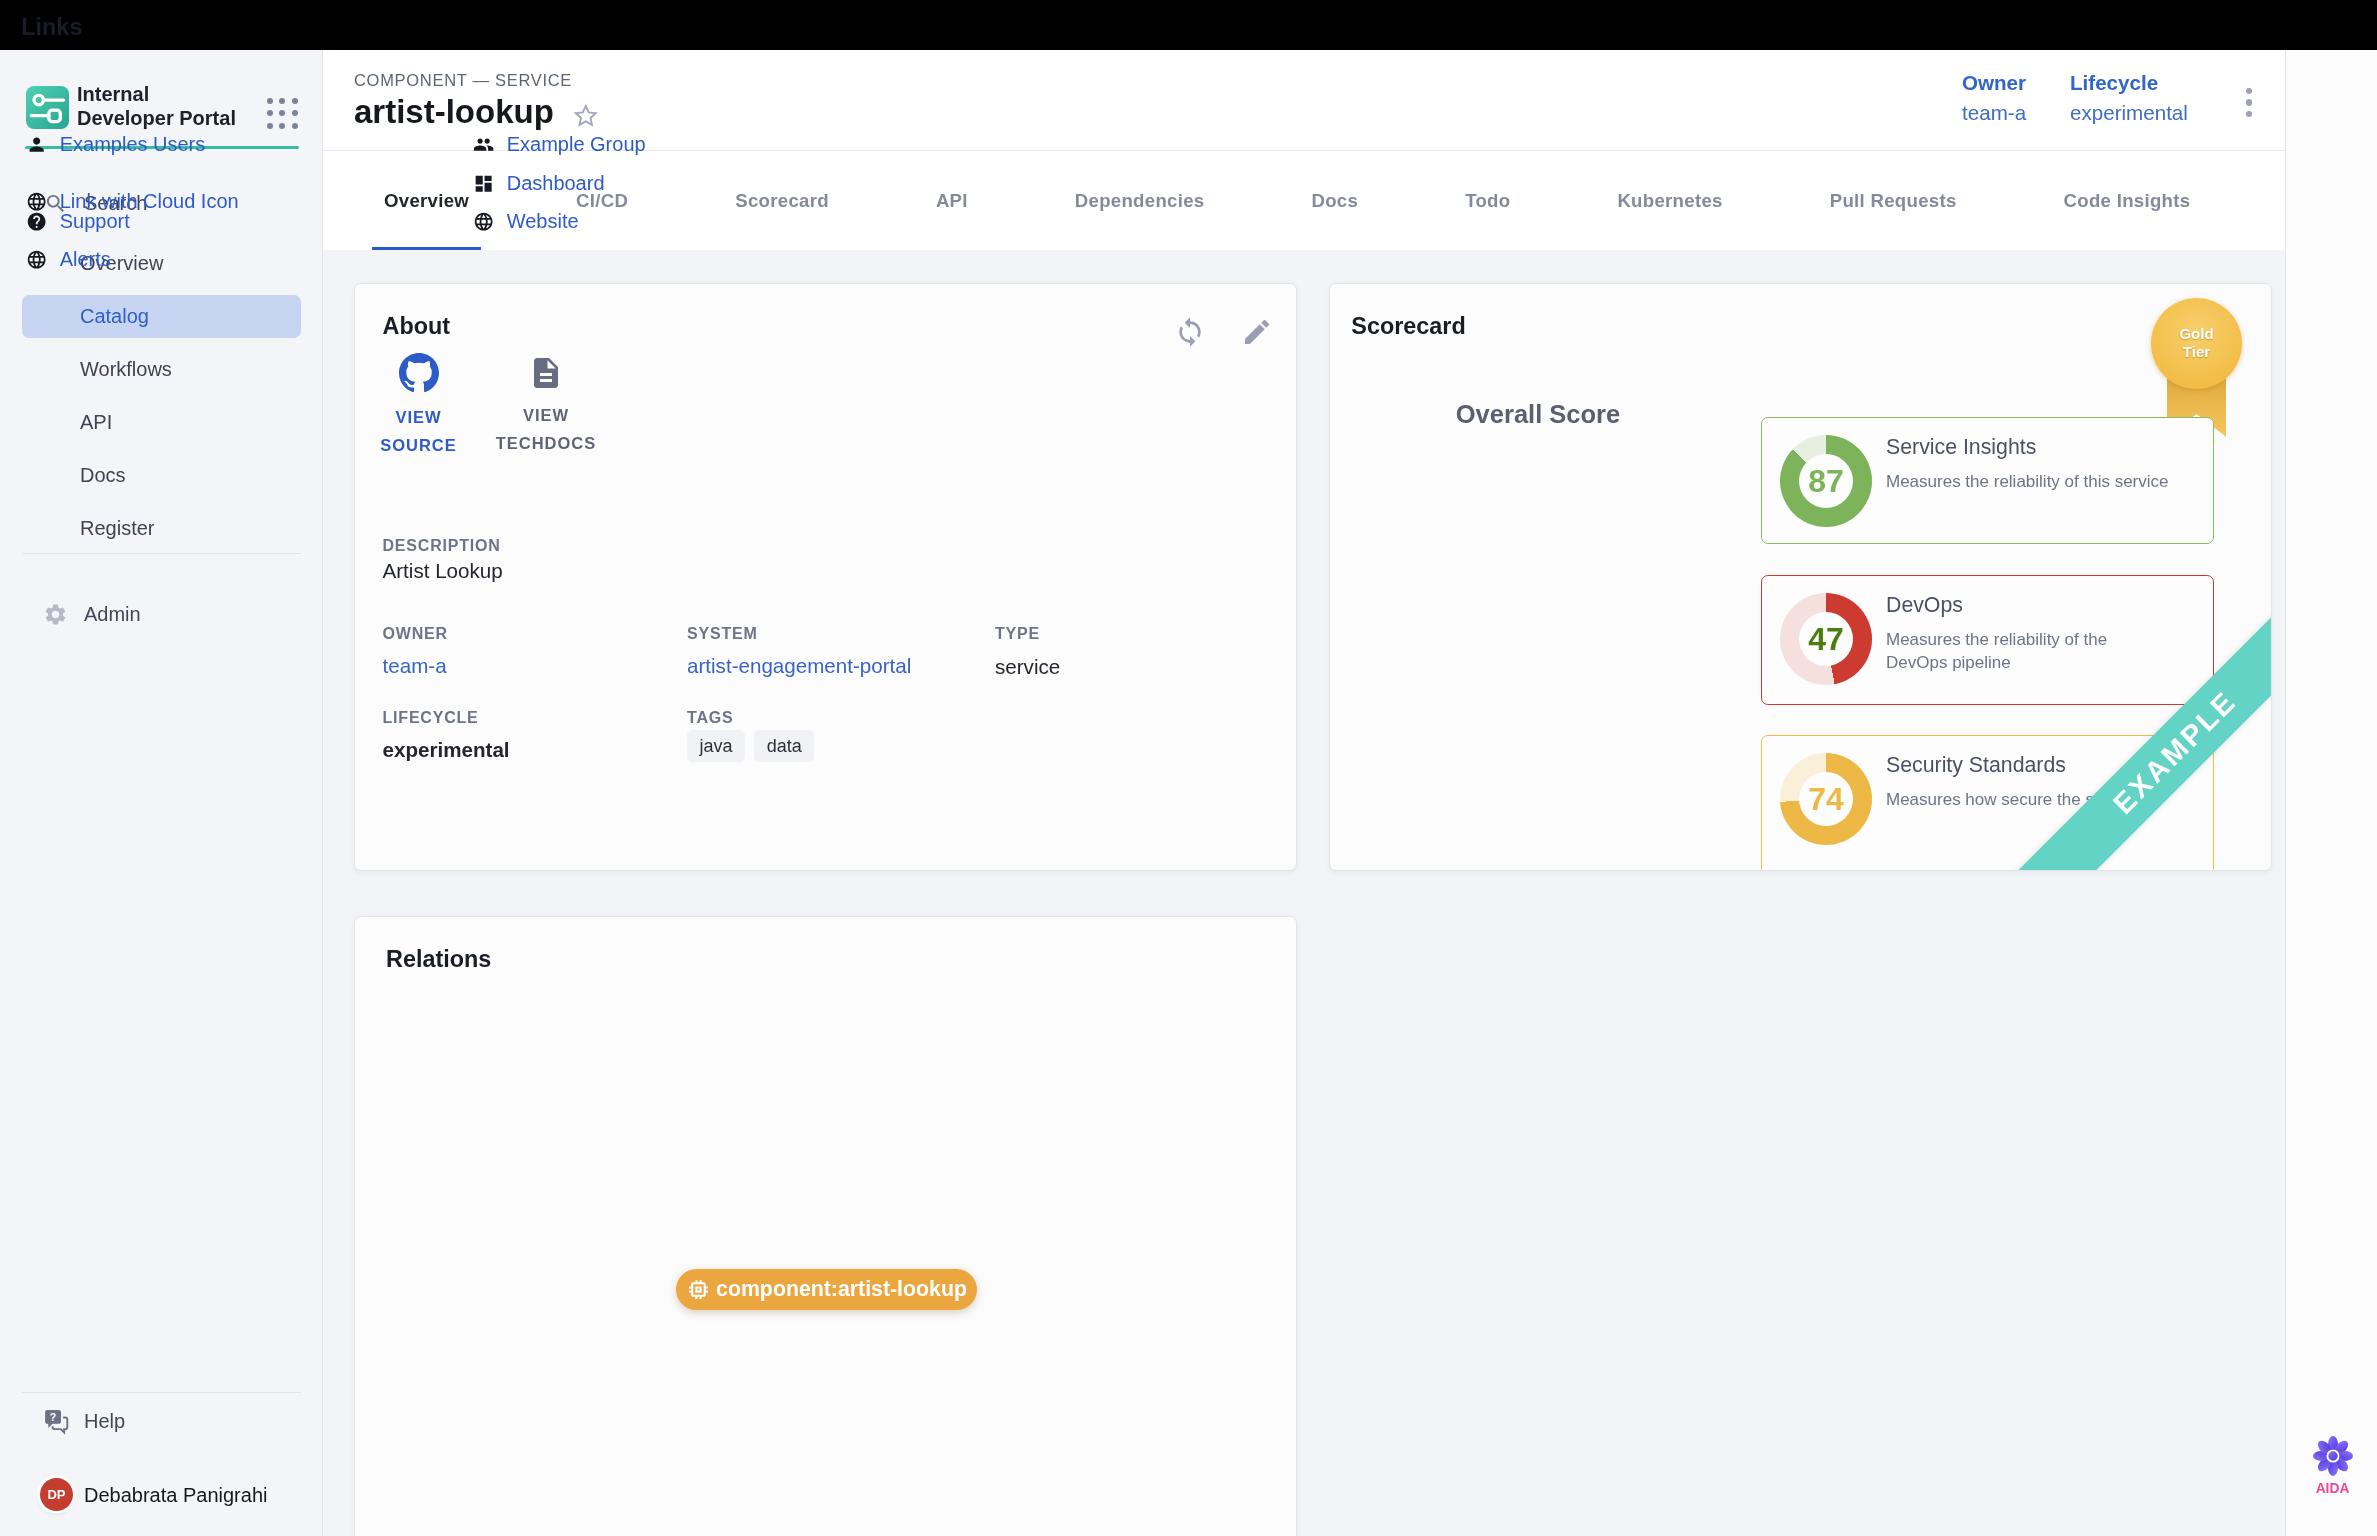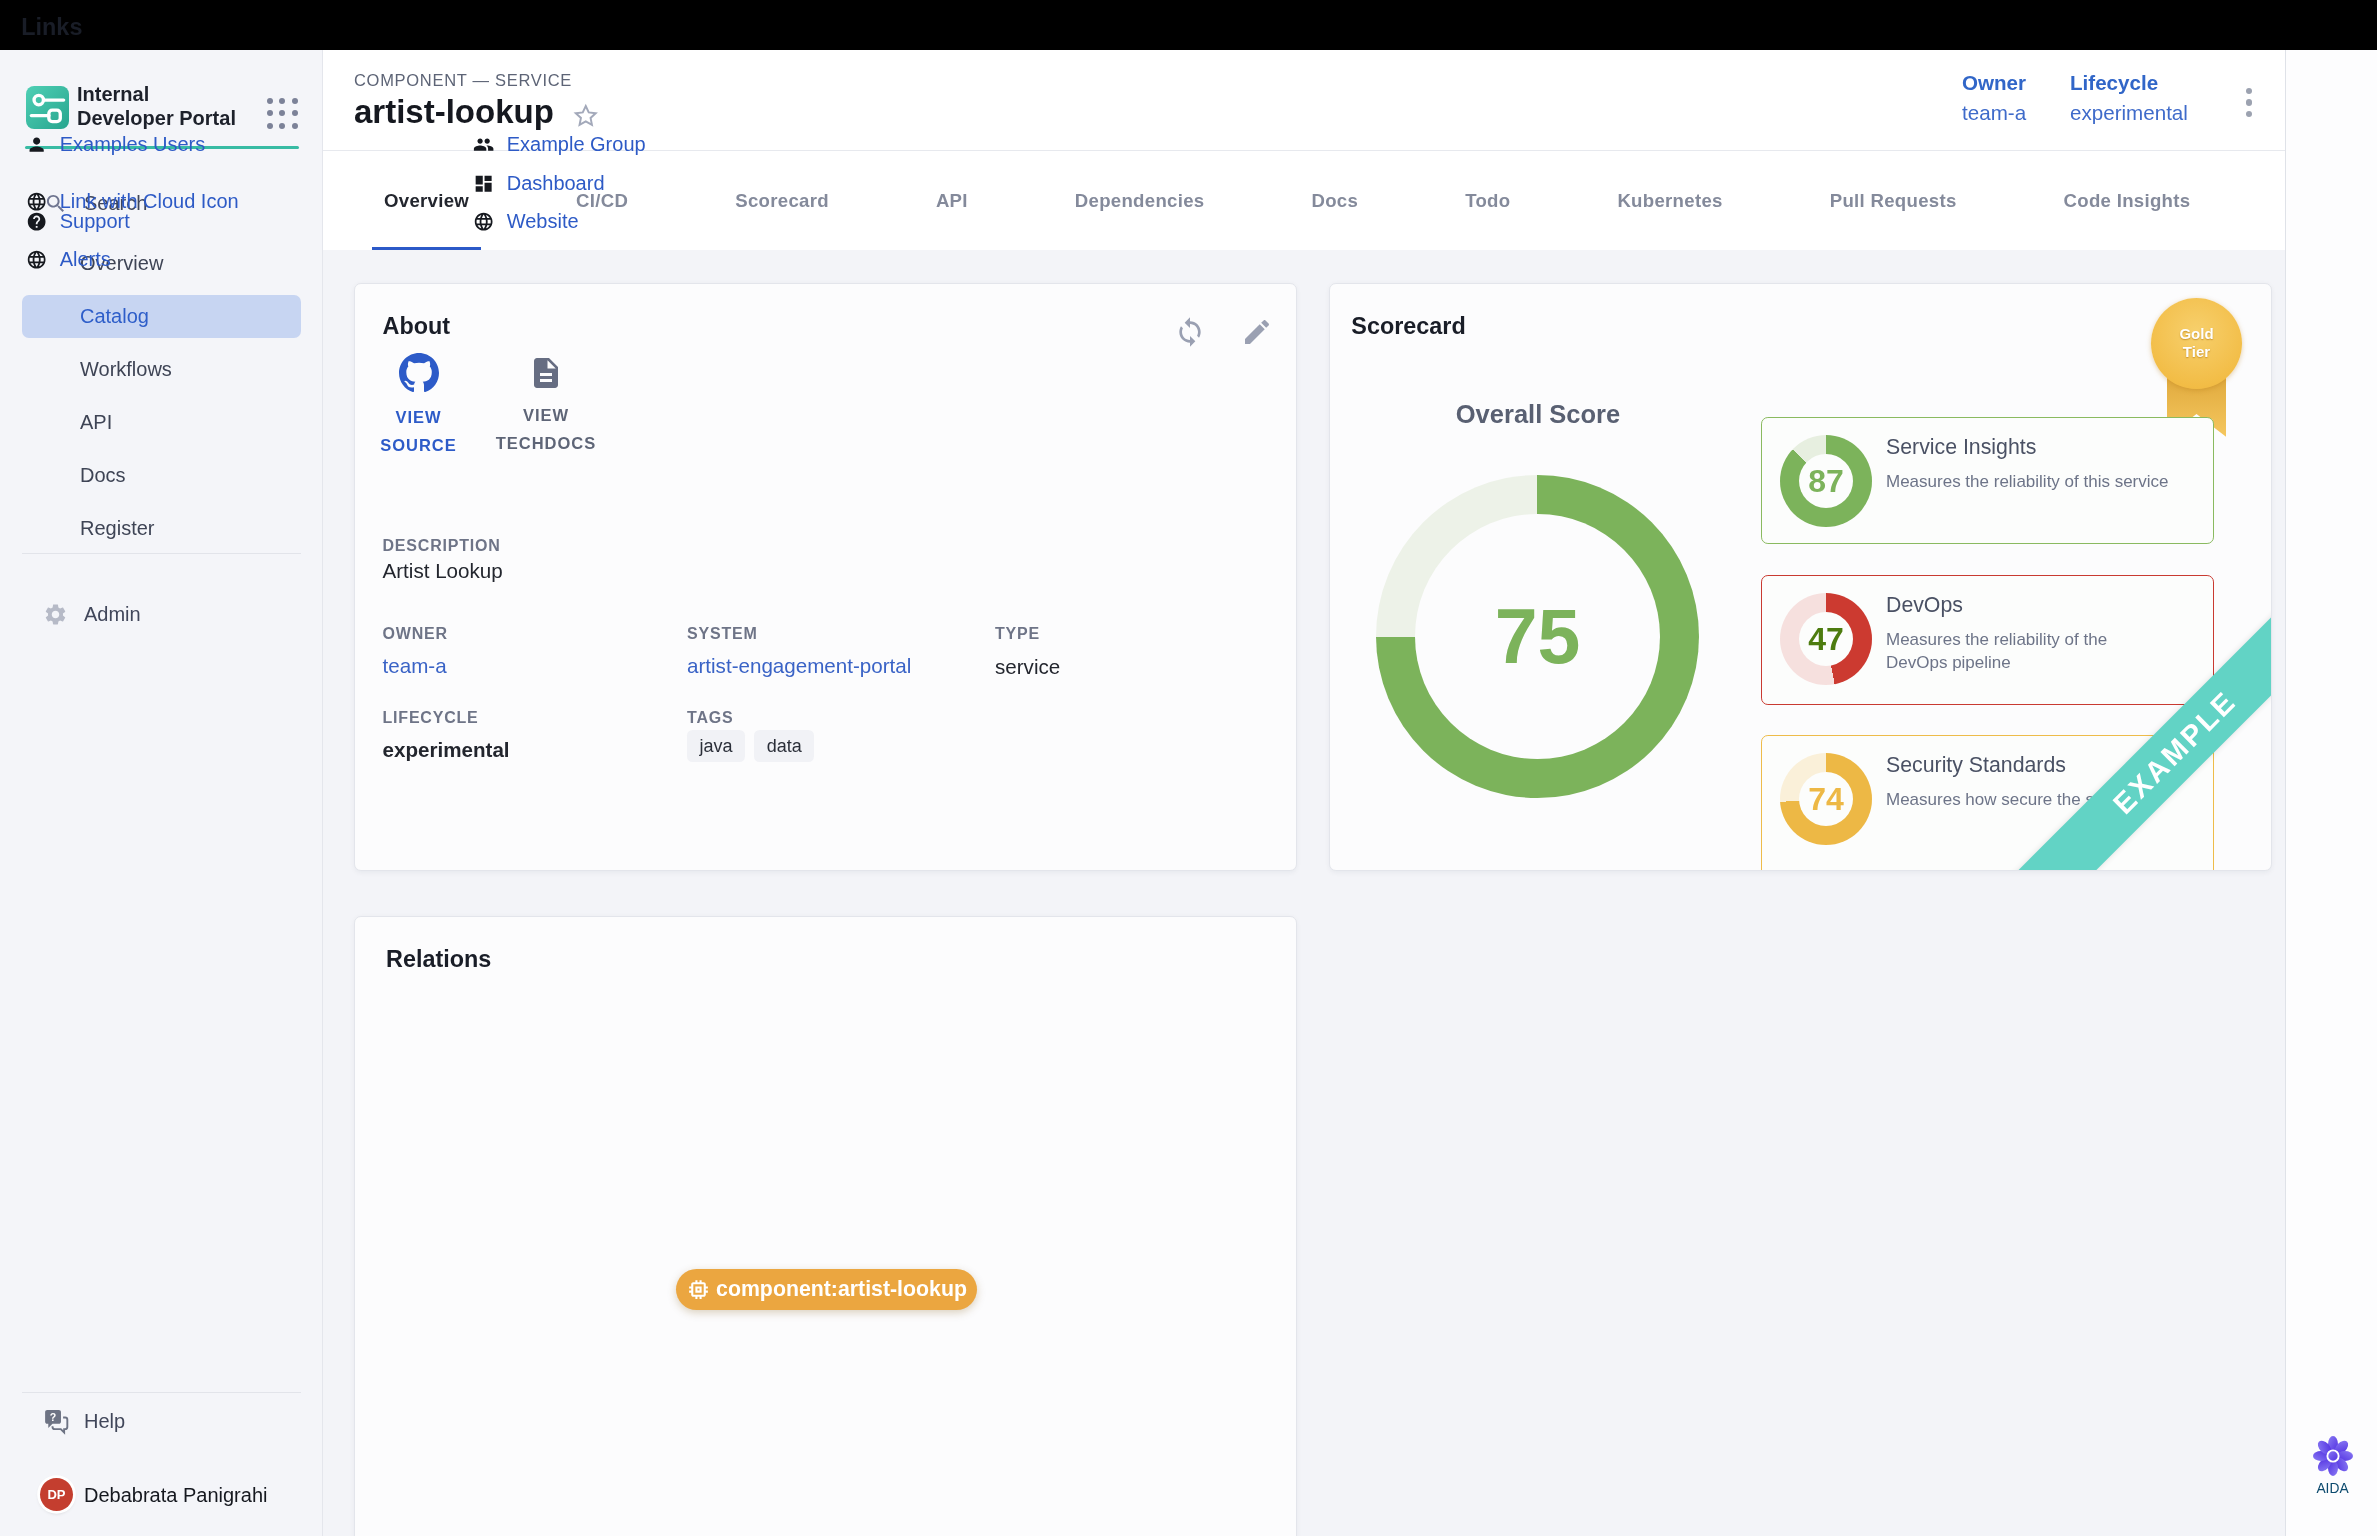--- a/index.html
+++ b/index.html
@@ -138,21 +138,21 @@
   #links-card { left:1334px; top:918px; width:700px; height:304px; background:#fdfdfe;
                 border:6.2px solid #e8432a; border-radius:4.1px; }
   #links-card .card-title { left:21.3px; top:14.4px; }
   .link-row { position:absolute; height:23.4px; display:flex; align-items:center; gap:12.4px; cursor:pointer; }
   .link-row .licon { width:21.3px; height:21.3px; flex:0 0 21.3px; }
   .link-row .ltext { font-size:20px; color:#2d5ac6; white-space:nowrap; }
 
   
   #aida { position:absolute; left:2305px; top:1436px; width:55px; text-align:center; cursor:pointer; }
   #aida .flower { width:40px; height:40px; }
-  #aida .alabel { margin-top:2.8px; font-size:13.8px; color:#0c4a6e; font-weight:400; }
+  #aida .alabel { margin-top:2.8px; font-size:13.8px; color:#ec4899; font-weight:700; }
 
   svg { display:block; width:100%; height:100%; }
 </style>
 </head>
 <body>
 
 <div id="page">
 
   <div id="topbar"></div>
 
@@ -331,25 +331,20 @@
 
     <div class="gold-badge">
       <div class="gold-tail"></div>
       <div class="gold-circle">
         <span style="white-space: pre-line;">Gold
 Tier</span>
       </div>
     </div>
 
     <div class="overall-label">Overall Score</div>
-    <div class="ring" id="overall-ring" style="background: conic-gradient(rgb(124, 179, 91) 0deg, rgb(124, 179, 91) 270deg, rgb(237, 242, 232) 270deg, rgb(237, 242, 232) 360deg);">
-      <div class="hole">
-          <span id="overall-value" style="color: rgb(124, 179, 91);">75</span>
-        </div>
-    </div>
 
     <div id="criteria">
         <div class="crit-card" style="top: 0px; height: 127px; border-color: rgb(138, 186, 96);">
           <div class="ring crit-ring" style="background: conic-gradient(rgb(124, 179, 91) 0deg, rgb(124, 179, 91) 313.2deg, rgb(231, 239, 224) 313.2deg, rgb(231, 239, 224) 360deg);">
             <div class="hole" style="color: rgb(124, 179, 91);">87</div>
           </div>
           <div class="crit-title">Service Insights</div>
           <div class="crit-desc">Measures the reliability of this service</div>
         </div>
         <div class="crit-card" style="top: 158px; height: 130px; border-color: rgb(201, 58, 49);">

